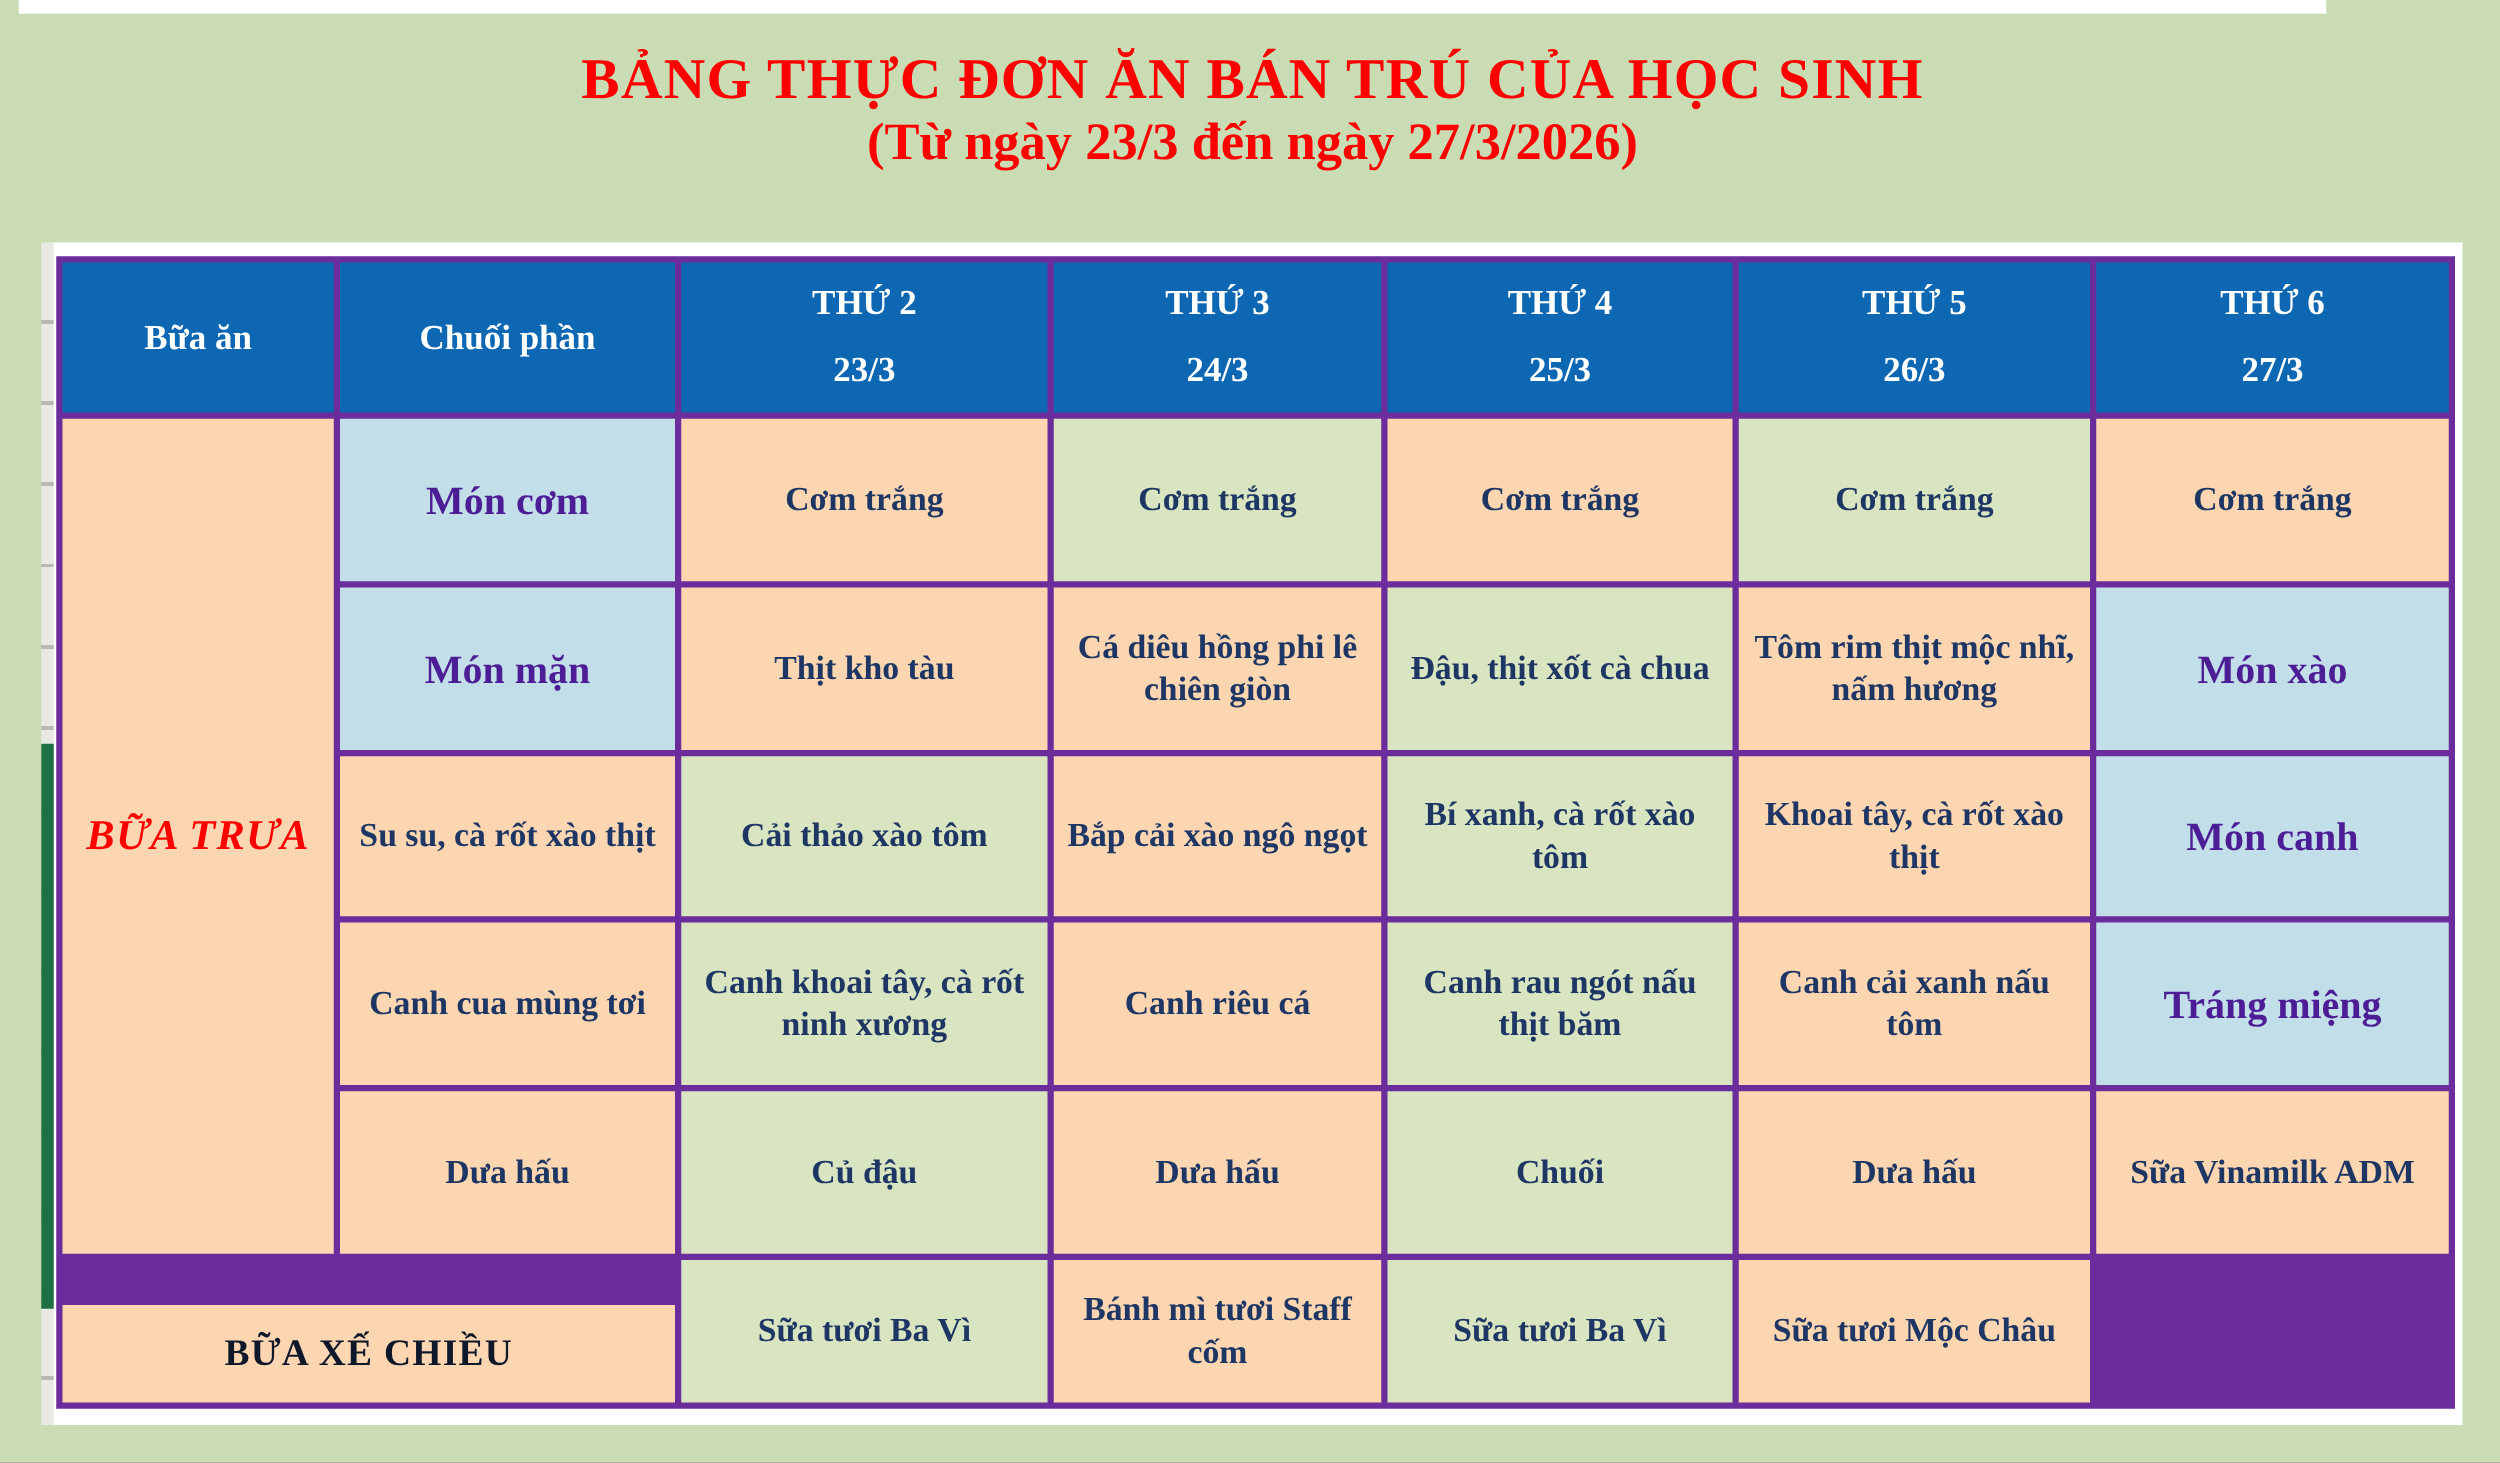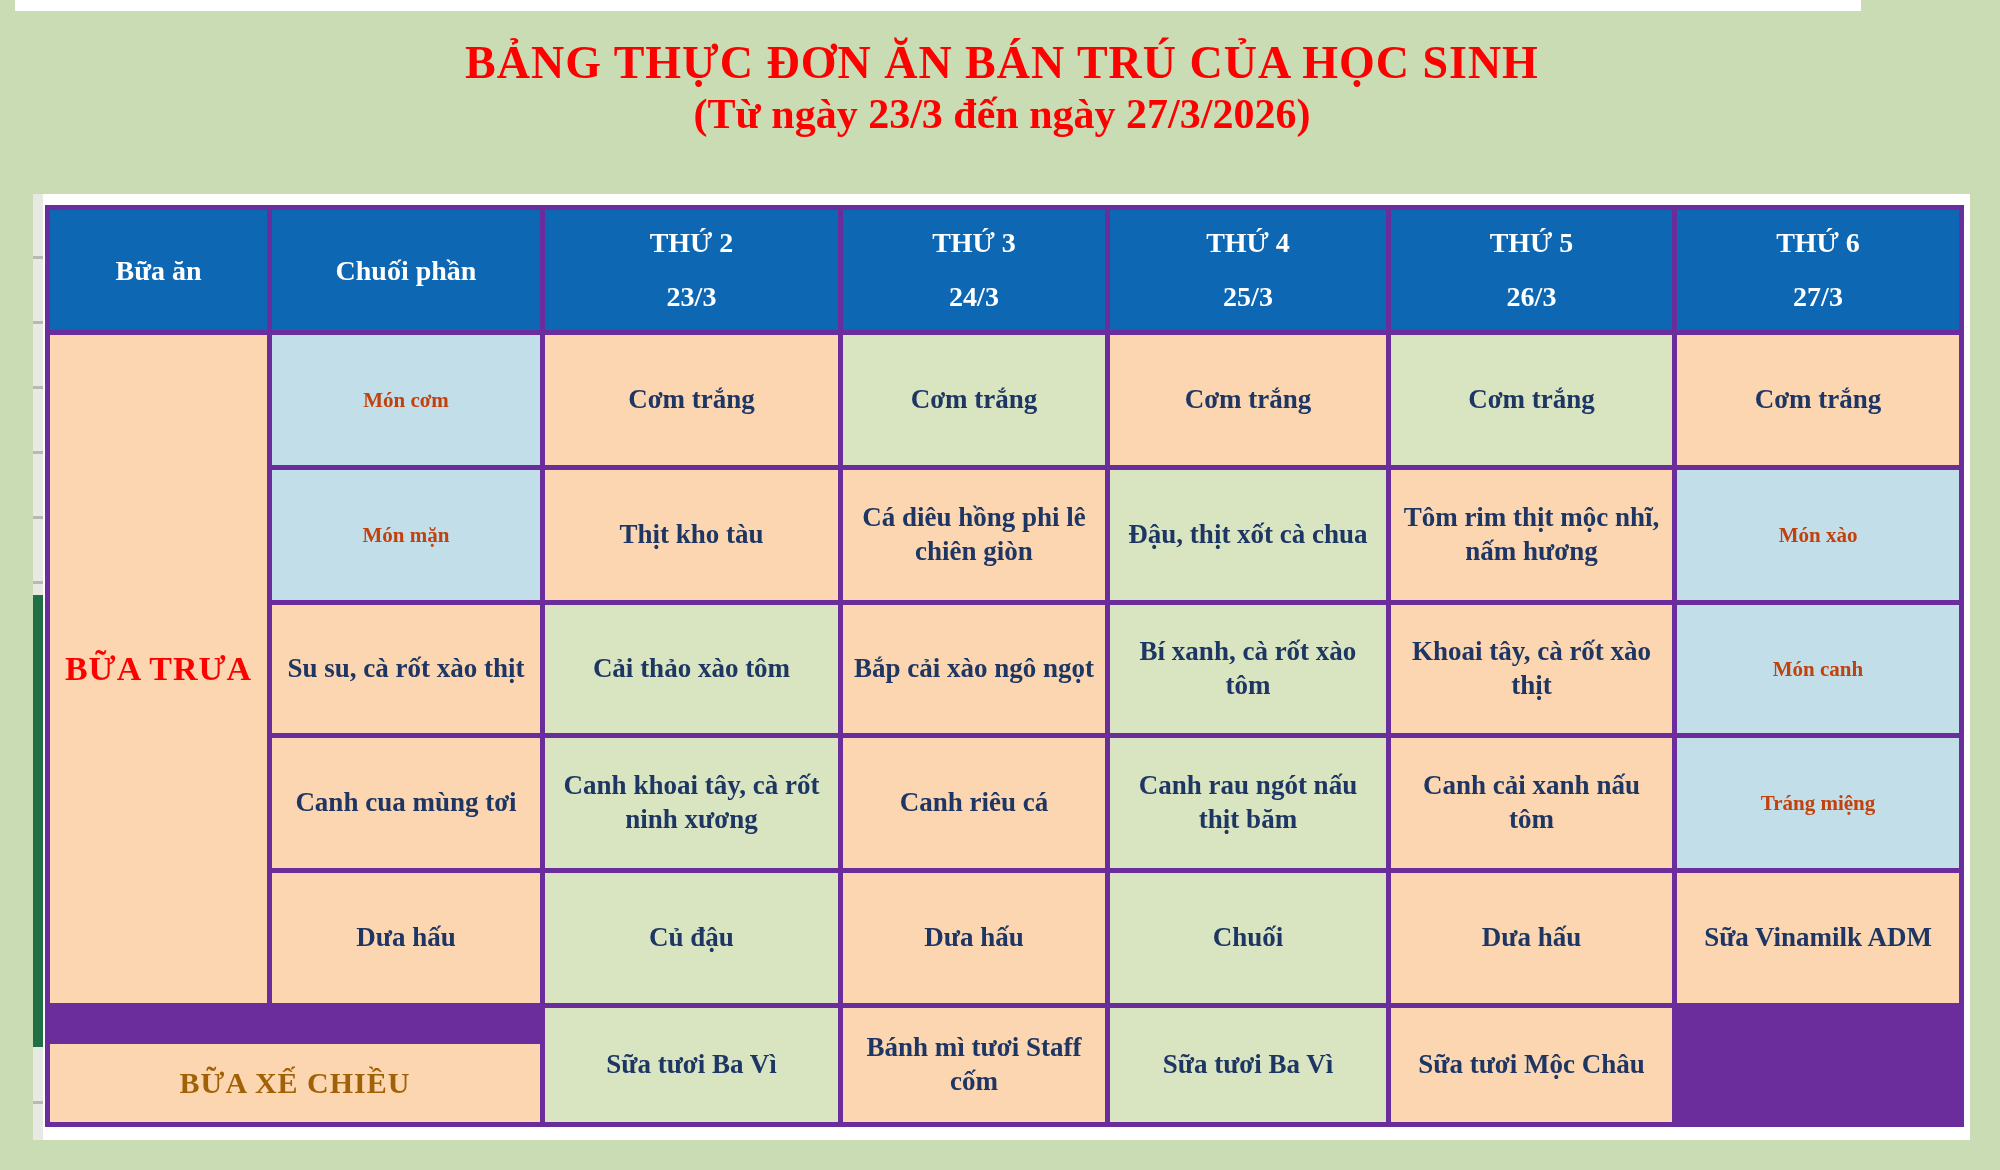--- a/index.html
+++ b/index.html
@@ -40,26 +40,26 @@
     grid-template-rows:120px 130px 130px 128px 130px 130px 114px;
     gap:5px;padding:5px;
     background:#6b2d9b;
   }
   .cell{
     display:flex;flex-direction:column;align-items:center;justify-content:center;
     text-align:center;font-weight:bold;line-height:1.25;padding:2px 8px;box-sizing:border-box;
   }
   .hdr{background:#0e67b2;color:#ffffff;font-size:28px;}
   .hdr-day{gap:26px;line-height:1;}
-  .lbl{background:#c2dee9;color:#c2410c;font-size:21px;}
+  .lbl{background:#c2dee9;color:#4c1d95;font-size:32px;}
   .peach{background:#fbd6b0;}
   .greenc{background:#d9e5c1;}
   .data{color:#1e3664;font-size:27px;}
-  .lunch-label{grid-row:2/7;grid-column:1;background:#fbd6b0;color:#fe0000;font-size:34px;letter-spacing:1px;}
-  .afternoon-label{grid-row:7;grid-column:1/3;background:#fbd6b0;color:#a16207;font-size:30px;letter-spacing:1px;margin-top:36px;}
+  .lunch-label{grid-row:2/7;grid-column:1;background:#fbd6b0;color:#fe0000;font-size:34px;letter-spacing:1px;font-style:italic;}
+  .afternoon-label{grid-row:7;grid-column:1/3;background:#fbd6b0;color:#0f172a;font-size:30px;letter-spacing:1px;margin-top:36px;}
 </style>
 </head>
 <body>
 
 <div class="stage">
 
   <div class="top-white-strip"></div>
   <div class="table-backing"></div>
   <div class="gutter"></div>
   <div class="gutter-green-bar"></div>

